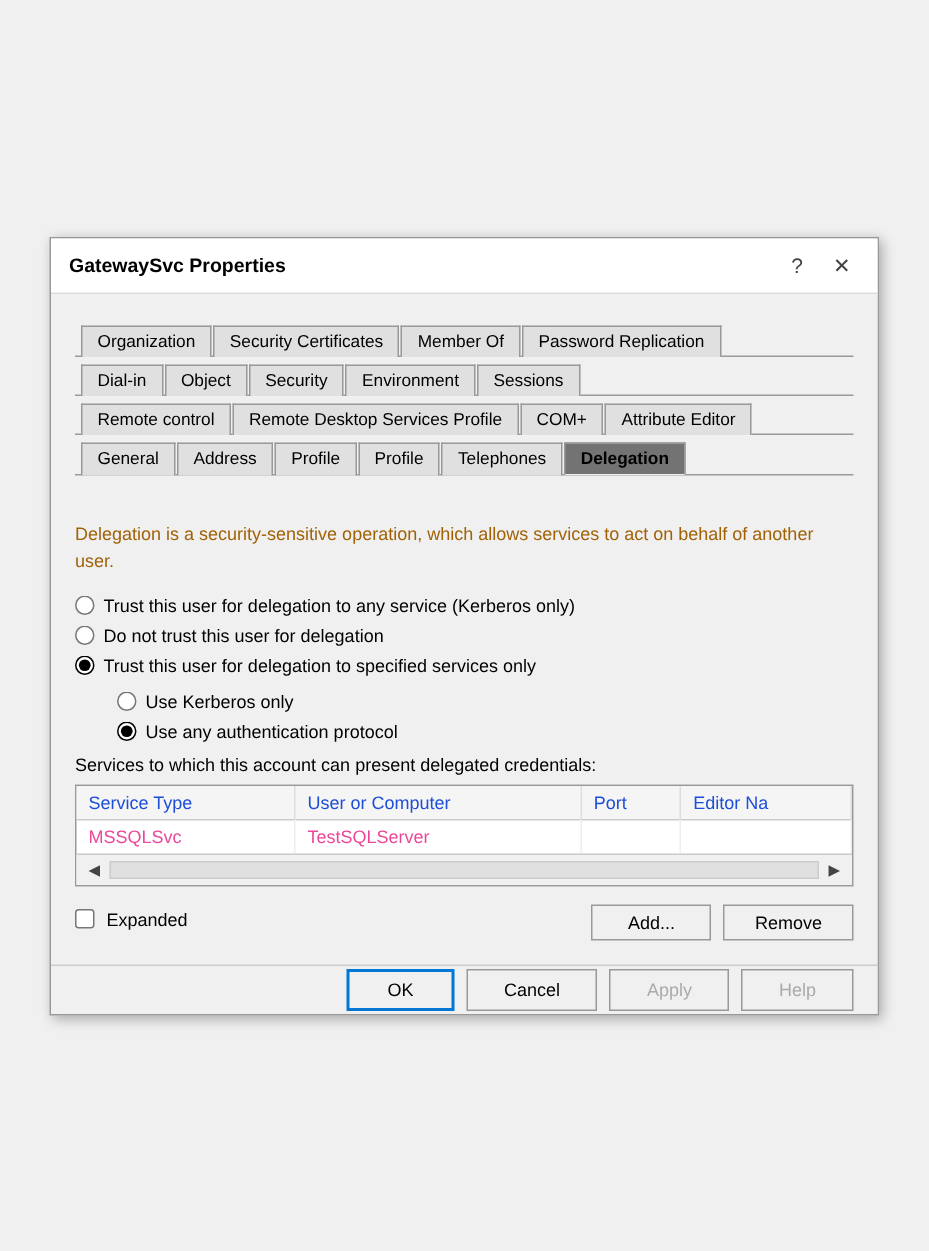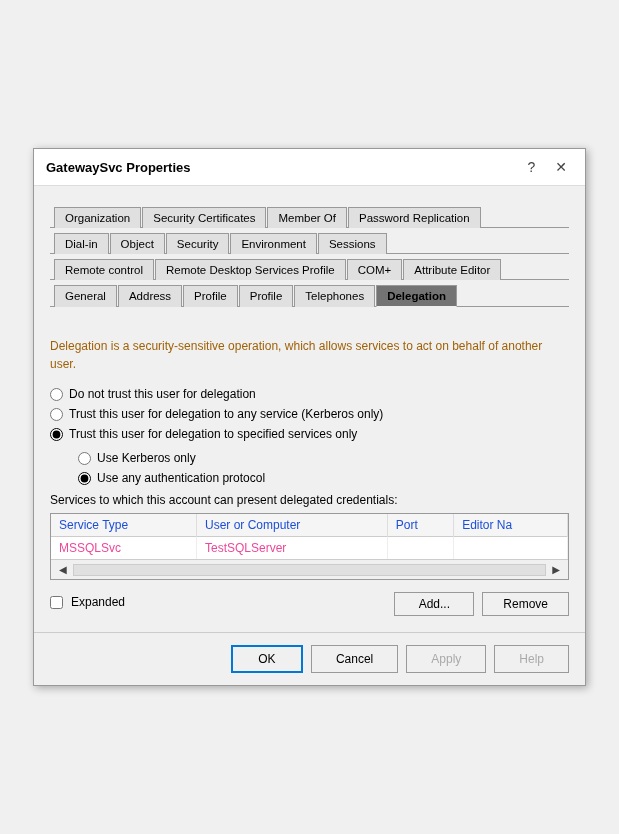--- a/index.html
+++ b/index.html
@@ -176,21 +176,21 @@
     .action-btn {
       padding: 4px 20px;
       font-size: 12px;
       background: #f0f0f0;
       border: 1px solid #999;
       cursor: pointer;
       min-width: 80px;
     }
     .footer {
       border-top: 1px solid #ccc;
-      padding: 12px 16px;
+      padding: 2px 16px;
       display: flex;
       justify-content: flex-end;
       gap: 8px;
       background: #f0f0f0;
     }
     .footer-btn {
       padding: 5px 24px;
       font-size: 12px;
       background: #f0f0f0;
       border: 1px solid #999;
@@ -251,25 +251,25 @@
       <div class="tab active">Delegation</div>
     </div>
   </div>
 
   <div class="tab-content">
     <p class="description">Delegation is a security-sensitive operation, which allows services to act on behalf of another user.</p>
 
     <div class="radio-group">
       <label class="radio-item">
         <input type="radio" name="trust" style="">
+        <span>Trust this user for delegation to any service (Kerberos only)</span>
+      </label>
+      <label class="radio-item">
+        <input type="radio" name="trust" style="">
         <span>Do not trust this user for delegation</span>
-      </label>
-      <label class="radio-item">
-        <input type="radio" name="trust" style="">
-        <span>Trust this user for delegation to any service (Kerberos only)</span>
       </label>
       <label class="radio-item">
         <input type="radio" name="trust" checked="" style="">
         <span>Trust this user for delegation to specified services only</span>
       </label>
     </div>
 
     <div class="sub-radio-group">
       <label class="radio-item">
         <input type="radio" name="auth" style="">

